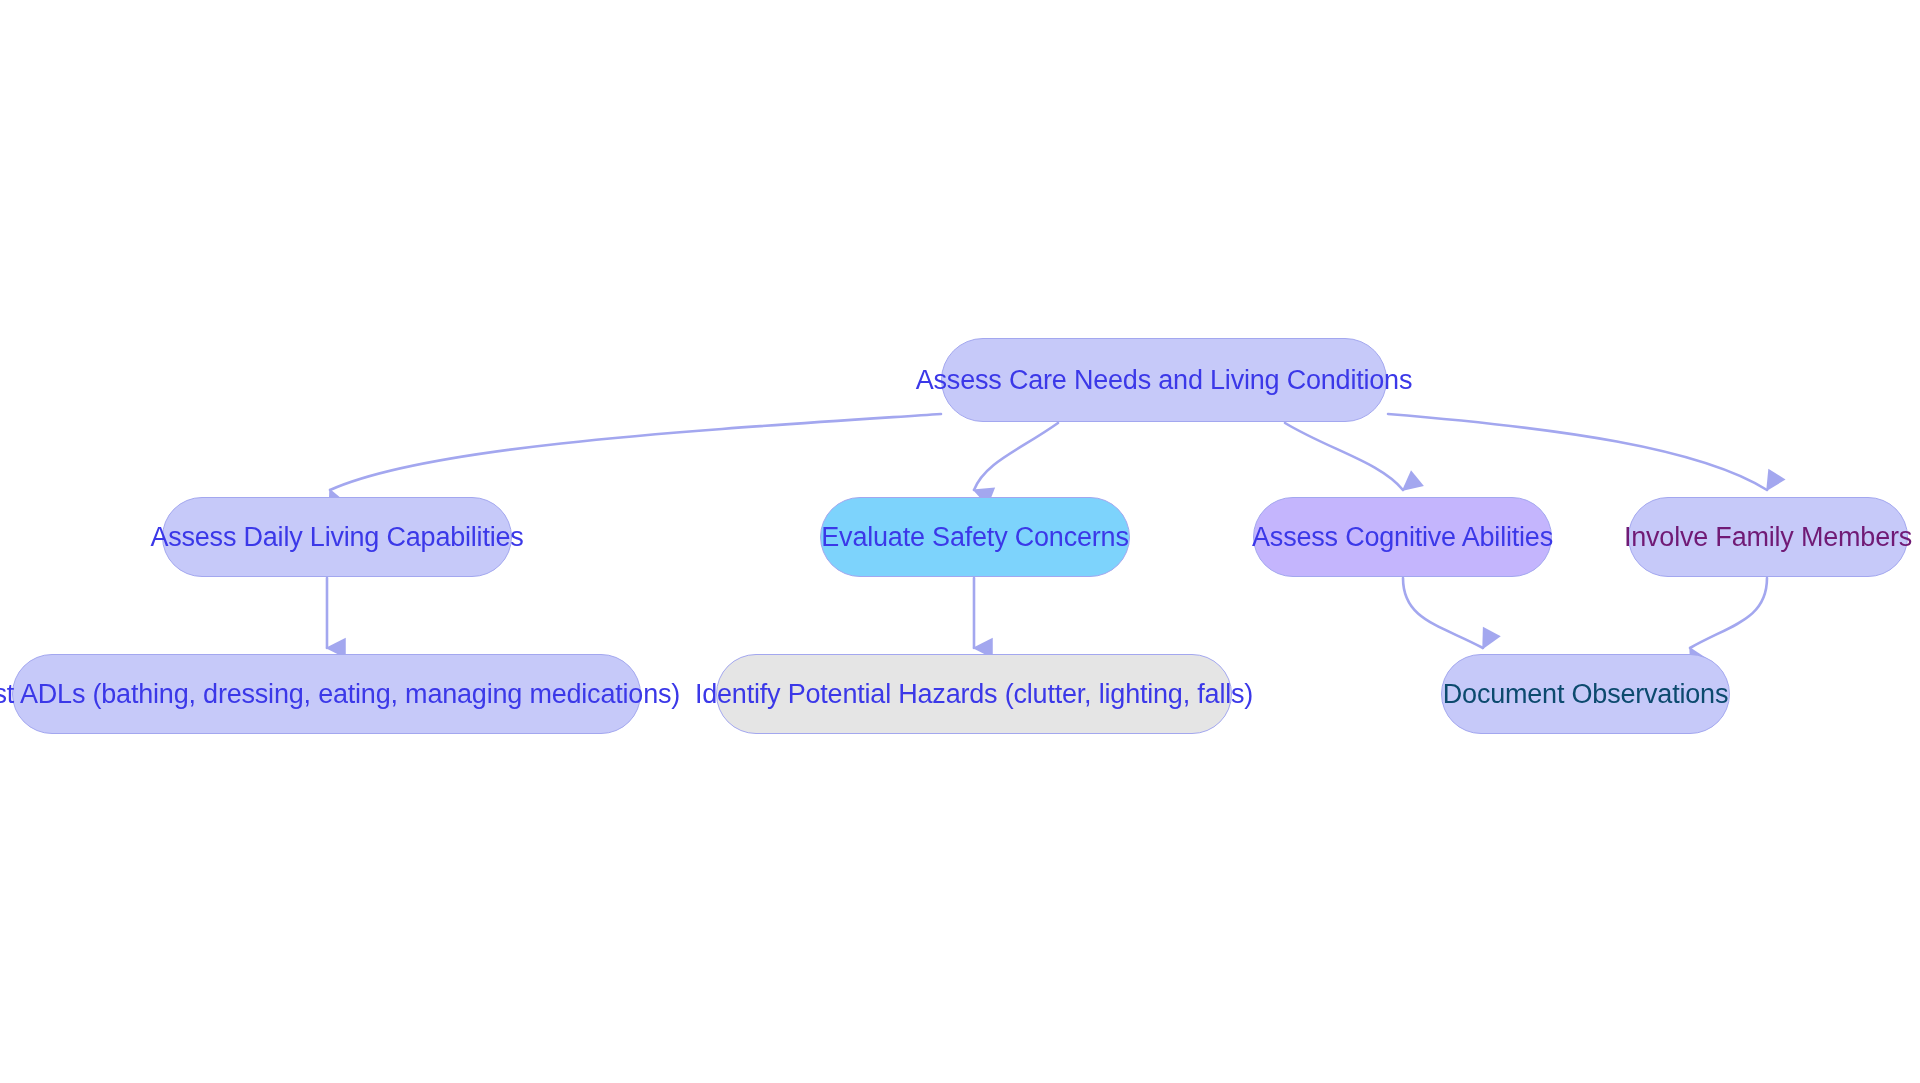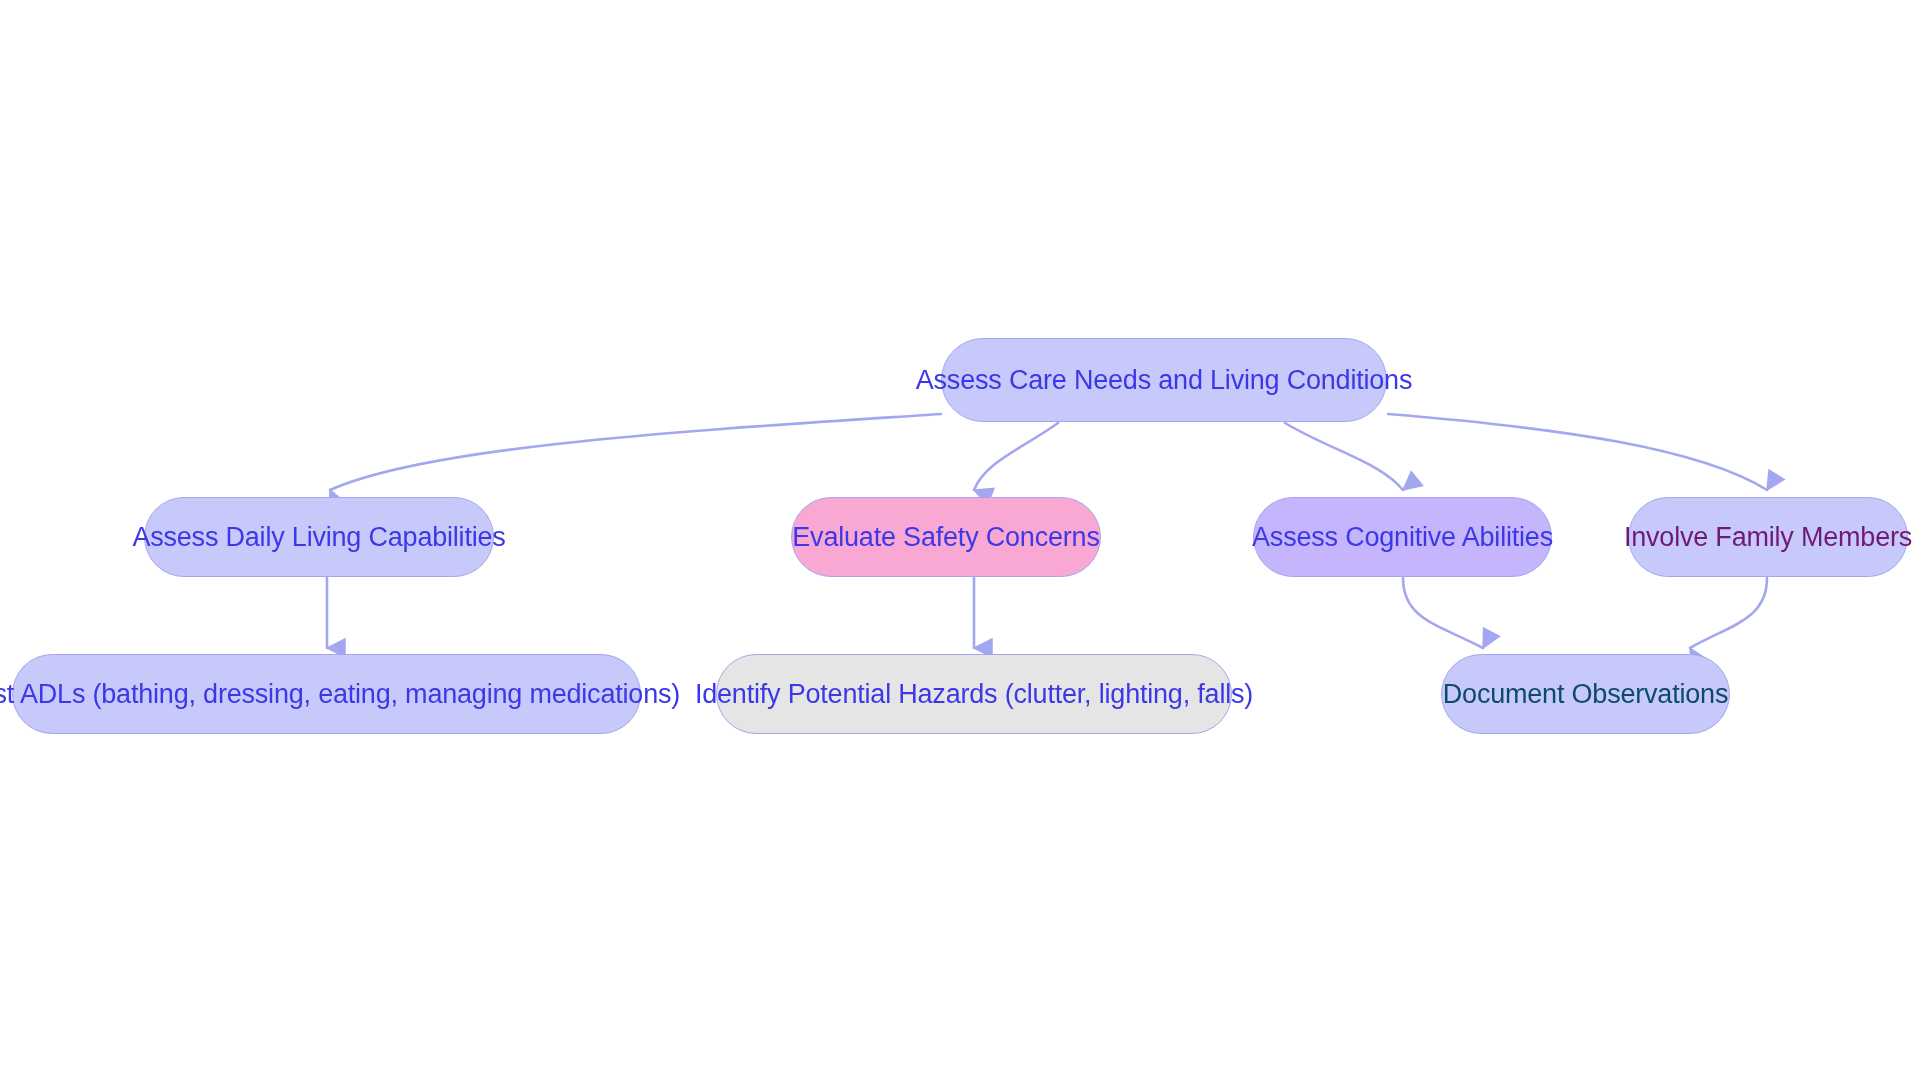--- a/index.html
+++ b/index.html
@@ -68,24 +68,24 @@
         <path d="M 974 578 L 974 648" marker-end="url(#arrowhead)" stroke="#a3a7ef"></path>
         <path d="M 1403 578 C 1403 620 1440 625 1483 648" marker-end="url(#arrowhead)" stroke="#a3a7ef"></path>
         <path d="M 1767 578 C 1767 620 1730 625 1690 648" marker-end="url(#arrowhead)" stroke="#a3a7ef"></path>
       </g>
   </svg>
 
   <div id="node-layer">
       <div class="node" style="left: 941px; top: 338px; width: 446px; height: 84px; background: rgb(198, 201, 249); border-color: rgb(163, 167, 239); color: rgb(59, 56, 232);">
         <span class="node-label">Assess Care Needs and Living Conditions</span>
       </div>
-      <div class="node" style="left: 144px; top: 497px; width: 350px; height: 80px; background: rgb(198, 201, 249); border-color: rgb(163, 167, 239); color: rgb(59, 56, 232);">
+      <div class="node" style="left: 162px; top: 497px; width: 350px; height: 80px; background: rgb(198, 201, 249); border-color: rgb(163, 167, 239); color: rgb(59, 56, 232);">
         <span class="node-label">Assess Daily Living Capabilities</span>
       </div>
-      <div class="node" style="left: 791px; top: 497px; width: 310px; height: 80px; background: #f9a8d4; border-color: rgb(163, 167, 239); color: rgb(59, 56, 232);">
+      <div class="node" style="left: 820px; top: 497px; width: 310px; height: 80px; background: #7dd3fc; border-color: rgb(163, 167, 239); color: rgb(59, 56, 232);">
         <span class="node-label">Evaluate Safety Concerns</span>
       </div>
       <div class="node" style="left: 1253px; top: 497px; width: 299px; height: 80px; background: #c4b5fd; border-color: rgb(163, 167, 239); color: rgb(59, 56, 232);">
         <span class="node-label">Assess Cognitive Abilities</span>
       </div>
       <div class="node" style="left: 1628px; top: 497px; width: 280px; height: 80px; background: rgb(198, 201, 249); border-color: rgb(163, 167, 239); color: #701a75;">
         <span class="node-label">Involve Family Members</span>
       </div>
       <div class="node" style="left: 12px; top: 654px; width: 629px; height: 80px; background: rgb(198, 201, 249); border-color: rgb(163, 167, 239); color: rgb(59, 56, 232);">
         <span class="node-label">List ADLs (bathing, dressing, eating, managing medications)</span>

